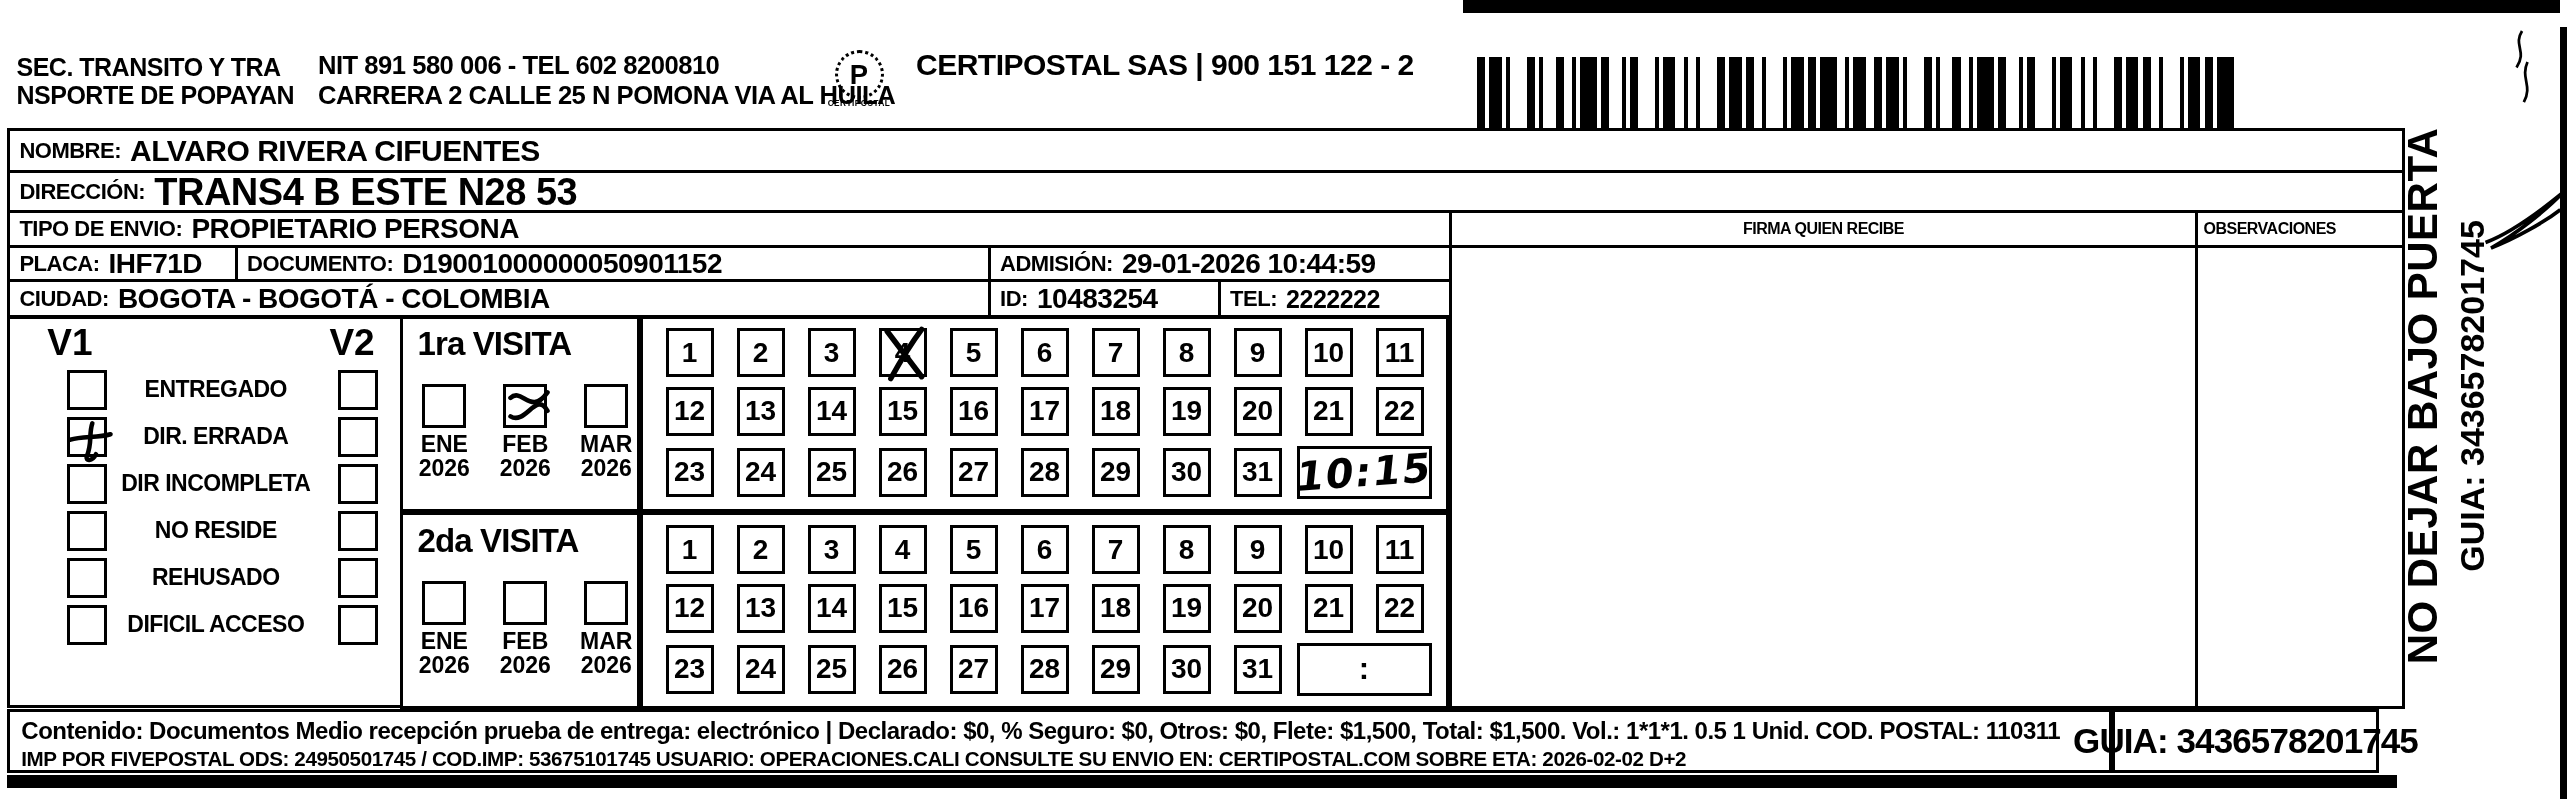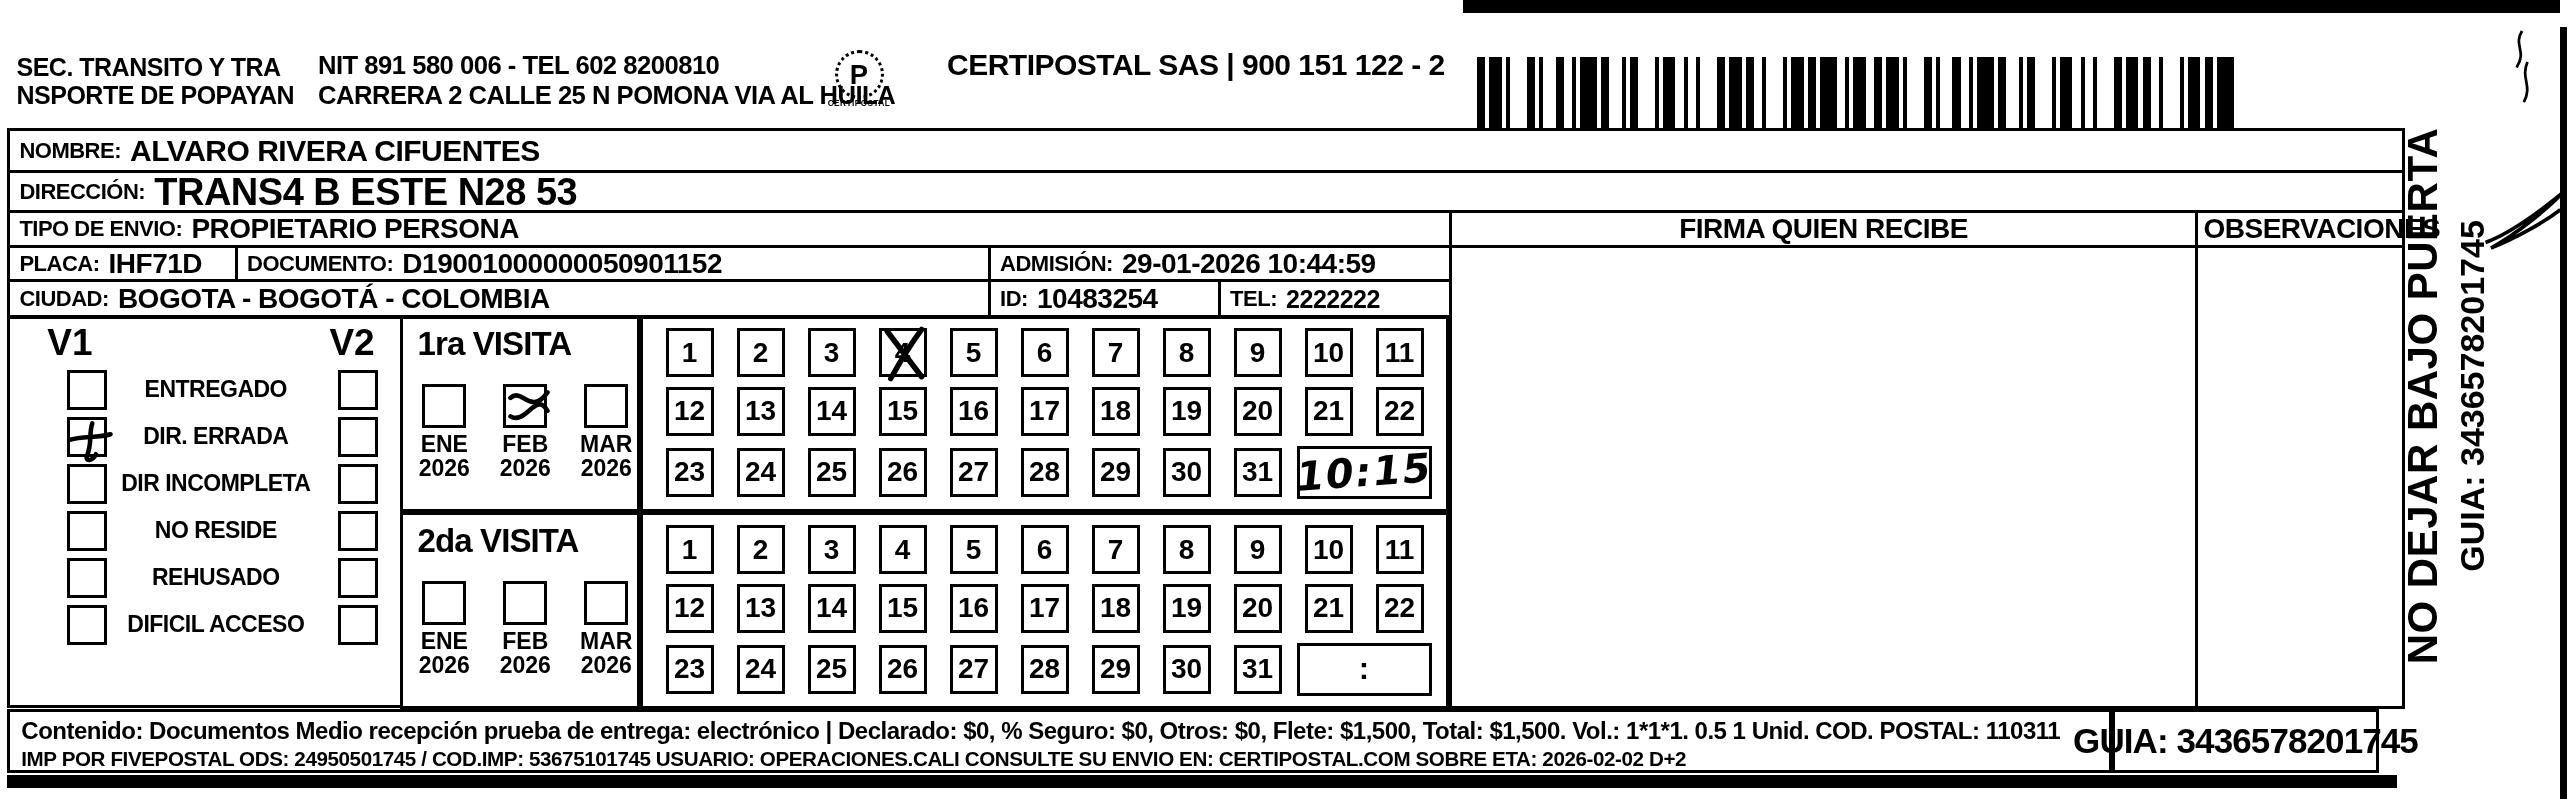--- a/index.html
+++ b/index.html
@@ -13,42 +13,42 @@
   .abs { position:absolute; }
   .cell {
     position:absolute; border:3.7px solid #000; background:#fff;
     display:flex; align-items:center; padding:0 9.1px; gap:9.1px;
   }
   .lbl { font-weight:700; font-size:22px; letter-spacing:-0.5px; white-space:nowrap; }
   .val { font-weight:700; font-size:28px; letter-spacing:-0.5px; white-space:nowrap; }
   
   .hdr-sender { left:16.5px; top:53px; font-size:25px; font-weight:700; line-height:28px; letter-spacing:-0.5px; }
   .hdr-nit    { left:318px; top:50px; font-size:25.6px; font-weight:700; line-height:30px; letter-spacing:-0.5px; }
-  .hdr-carrier{ left:947px; top:48px;text-align:center; }
+  .hdr-carrier{ left:916px; top:48px;text-align:center; }
   .hdr-carrier .l1 { font-size:30px; font-weight:700; letter-spacing:-0.5px; }
   .hdr-carrier .l2 { font-size:22px; font-weight:700; margin-top:5.5px; letter-spacing:-0.3px; }
   .logo { left:818px; top:50px; width:82px; text-align:center; }
   .logo-circle {
     width:49px; height:49px; margin:0 auto; border:3.7px dotted #000; border-radius:50%;
     display:flex; align-items:center; justify-content:center; font-weight:700; font-size:27.4px;
   }
   .logo-sub { font-size:8.2px; font-weight:700; letter-spacing:0.5px; margin-top:1px; line-height:8.2px; }
   .barcode { left:1477px; top:57px; width:757px; height:71px; display:flex; align-items:stretch; }
   .barcode div { height:100%; }
   .scan-bar-top { left:1463px; top:0; width:1097px; height:12.8px; background:#000; }
   .scan-bar-right { left:2560px; top:27.4px; width:7.3px; height:772px; background:#000; }
   .scan-bar-bottom { left:7.3px; top:775px; width:2390px; height:12.8px; background:#000; }
 
   
   .row-nombre    { left:7.3px;  top:128px; width:2398px; height:46px; }
   .row-direccion { left:7.3px;  top:170px; width:2398px; height:44px; }
   .row-tipo      { left:7.3px;  top:210px; width:1446px; height:38px; }
   .hdr-firma     { left:1449px; top:210px; width:749px;  height:38px; justify-content:center; }
   .hdr-obs       { left:2195px; top:210px; width:210px;  height:38px; padding:0 5.5px; }
-  .hdr-firma .lbl, .hdr-obs .lbl { font-size:28px; }
+  .hdr-firma .lbl, .hdr-obs .lbl { font-size:16px; }
   .cell-placa    { left:7.3px;    top:245px; width:231px; height:37px; }
   .cell-doc      { left:235px;  top:245px; width:756px; height:37px; }
   .cell-adm      { left:988px; top:245px; width:465px; height:37px; }
   .cell-ciudad   { left:7.3px;    top:279px; width:984px; height:40px; }
   .cell-id       { left:988px; top:279px; width:234px;  height:40px; }
   .cell-tel      { left:1218px; top:279px; width:235px;  height:40px; }
   .body-firma    { left:1449px; top:245px; width:749px; height:464px; }
   .body-obs      { left:2195px; top:245px; width:210px; height:464px; }
 
   

